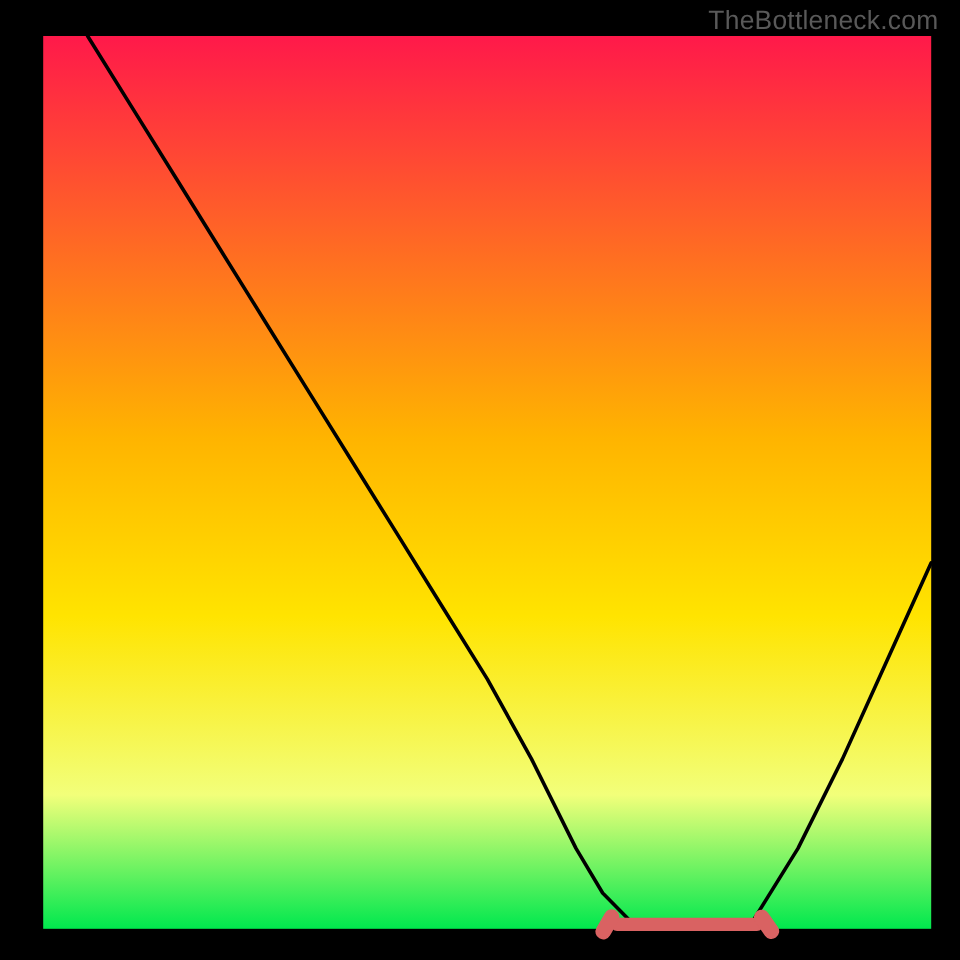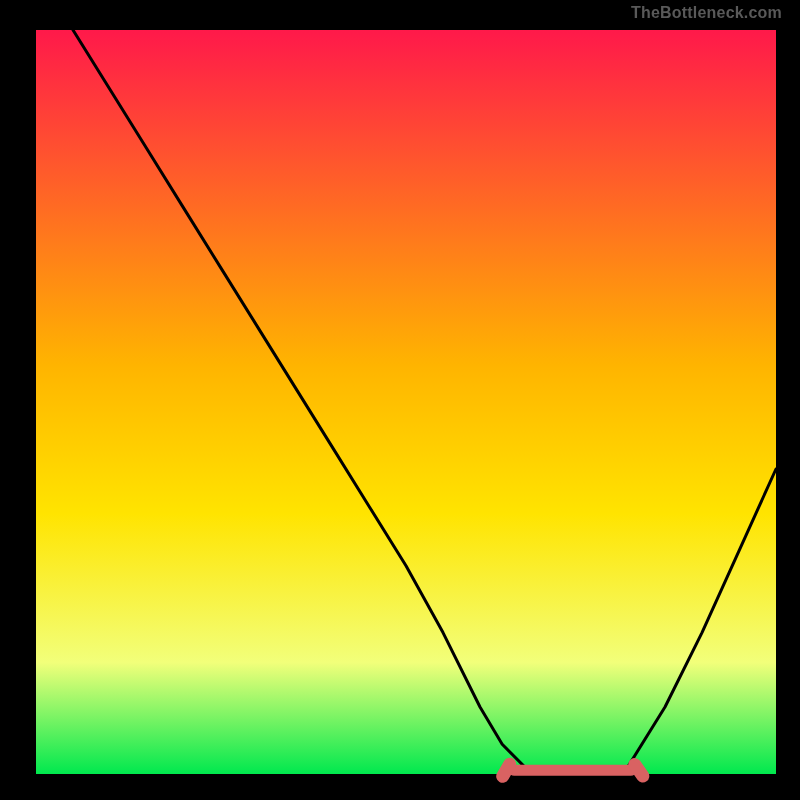--- a/index.html
+++ b/index.html
@@ -14,22 +14,22 @@
   .stage {
     position: relative;
     width: 800px;
     height: 800px;
   }
   .watermark {
     position: absolute;
     top: 4px;
     right: 18px;
     color: #595959;
-    font-size: 16px;
-    font-weight: 700;
+    font-size: 22px;
+    font-weight: 400;
     letter-spacing: 0.2px;
     user-select: none;
   }
   svg.plot {
     position: absolute;
     left: 0;
     top: 0;
     width: 800px;
     height: 800px;
   }

